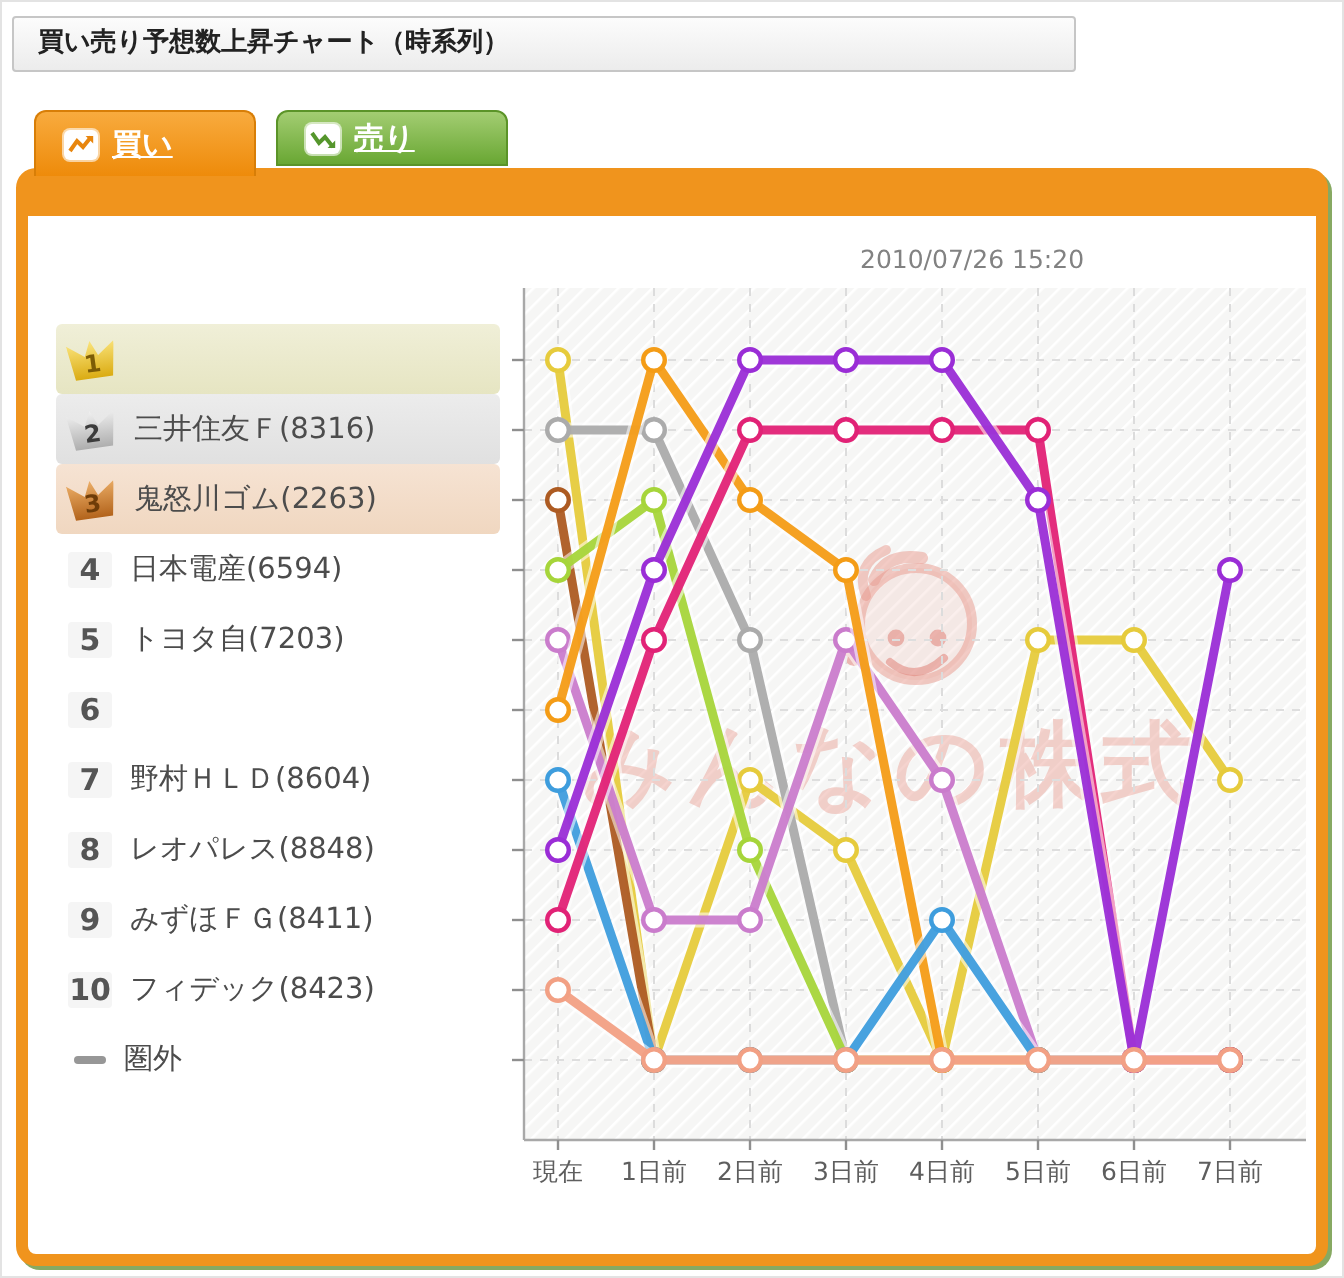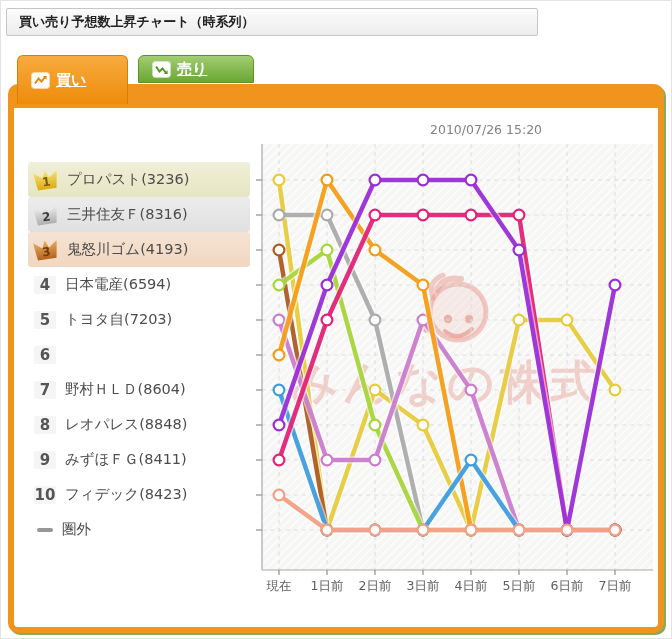--- a/index.html
+++ b/index.html
@@ -22,21 +22,21 @@
   
   .tab{
     position:absolute;top:55px;box-sizing:border-box;
     border-radius:6px 6px 0 0;
     color:#fff;font-weight:bold;font-size:15px;
     display:flex;align-items:center;gap:7px;padding:0 14px;
     cursor:pointer;
   }
   .tab-label{text-decoration:underline;}
   .tab-buy{
-    left:17px;width:111px;height:49px;
+    left:17px;width:111px;height:33px;
     background:linear-gradient(#f8ab3e,#ee8b0a);
     border:1px solid #d87e07;border-bottom:none;
     z-index:5;
   }
   .tab-sell{
     left:138px;width:116px;height:28px;
     background:linear-gradient(#a3cd72,#69a733);
     border:1px solid #5b9428;
     z-index:3;
   }
@@ -127,35 +127,34 @@
   <span class="tab-label">売り</span>
 </div>
 
 <div class="timestamp">2010/07/26 15:20</div>
 
 <div class="ranking">
   <div class="rank-row medal-gold">
     <span class="rank-badge crown crown-gold">
         <span class="cnum">1</span>
       </span>
-    <span class="label">プロパスト(3236)</span>
   </div>
 
   <div class="rank-row medal-silver">
     <span class="rank-badge crown crown-silver">
         <span class="cnum">2</span>
       </span>
     <span class="label">三井住友Ｆ(8316)</span>
   </div>
 
   <div class="rank-row medal-bronze">
     <span class="rank-badge crown crown-bronze">
         <span class="cnum">3</span>
       </span>
-    <span class="label">鬼怒川ゴム(4193)</span>
+    <span class="label">鬼怒川ゴム(2263)</span>
   </div>
 
   <div class="rank-row">
     <span class="rank-badge plain-num">4</span>
     <span class="label">日本電産(6594)</span>
   </div>
 
   <div class="rank-row">
     <span class="rank-badge plain-num">5</span>
     <span class="label">トヨタ自(7203)</span>

